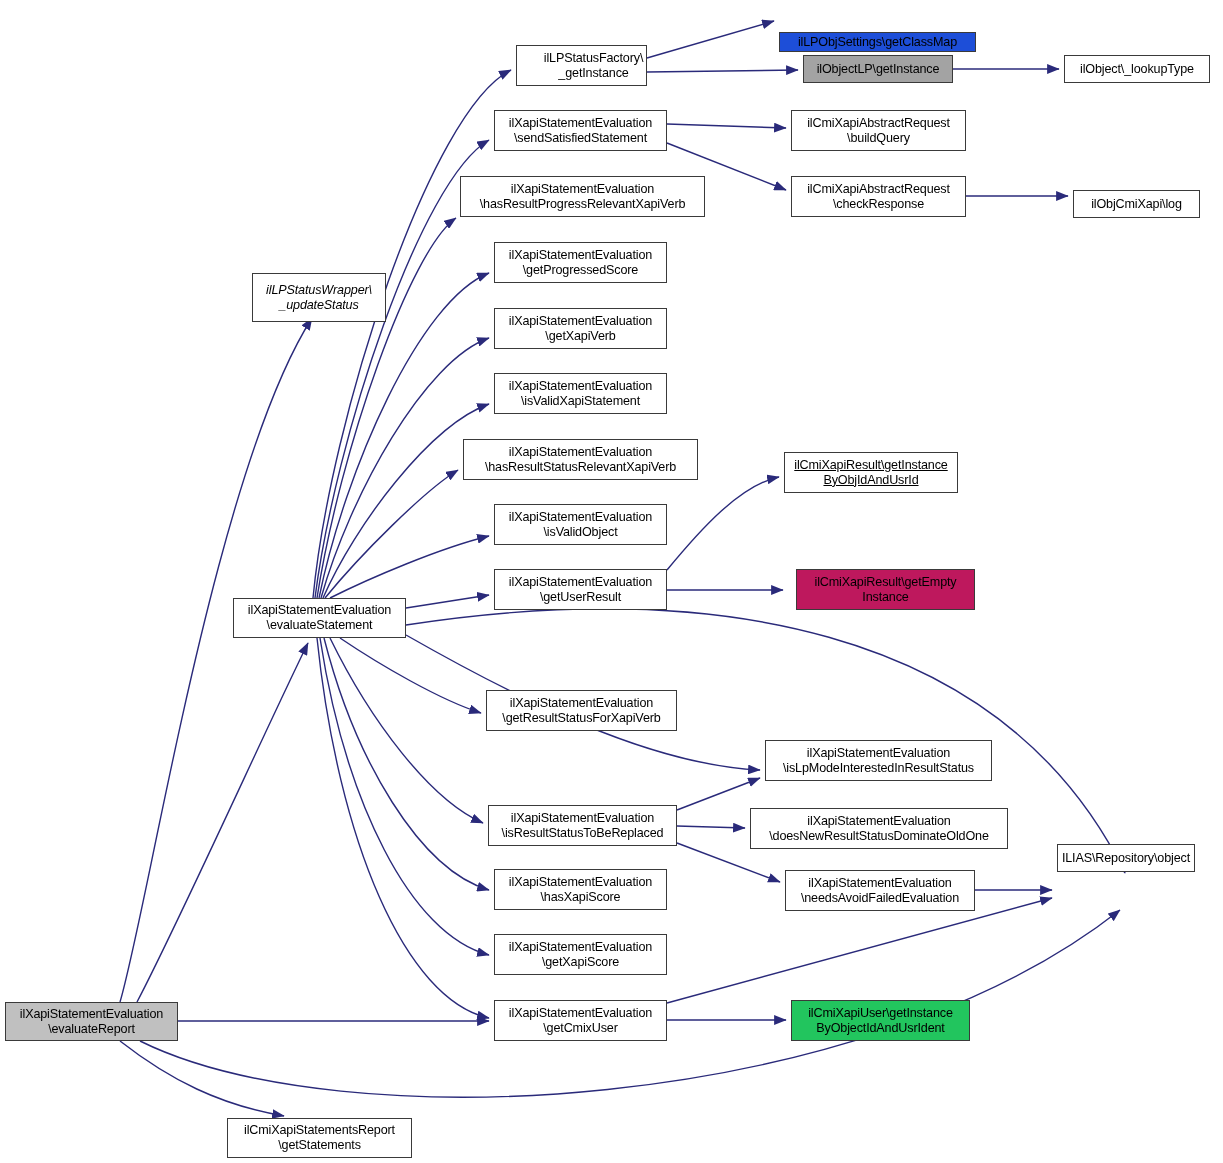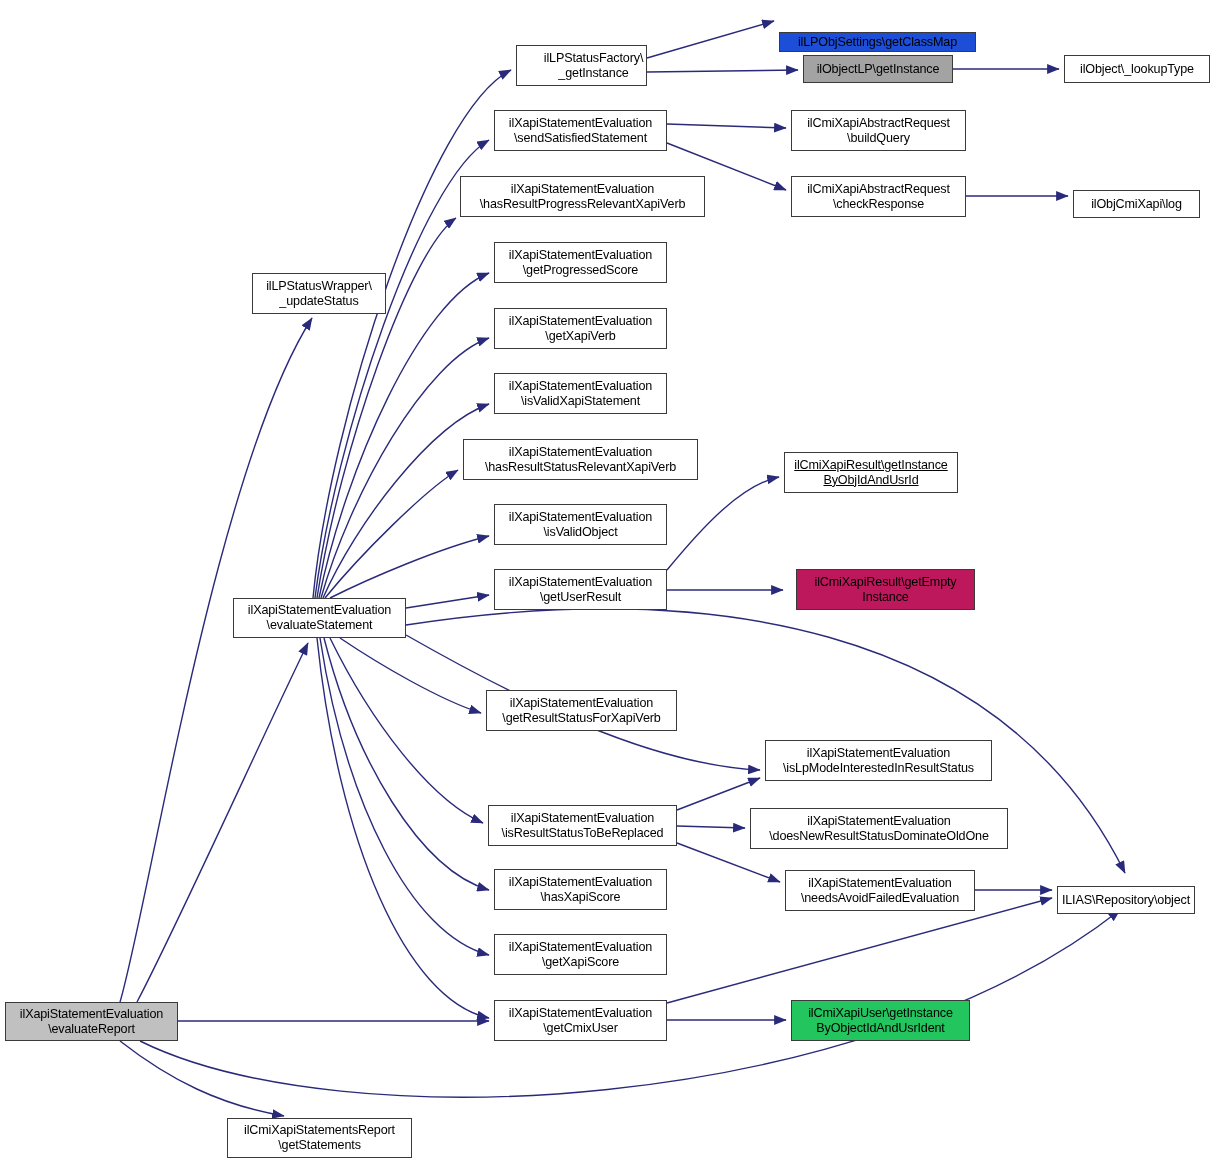--- a/index.html
+++ b/index.html
@@ -86,21 +86,21 @@
         <path d="M 677,826 L 745,828" fill="none" stroke="#2a2a7a" stroke-width="1.4" marker-end="url(#arrowhead)"></path>
         <path d="M 677,843 L 780,882" fill="none" stroke="#2a2a7a" stroke-width="1.4" marker-end="url(#arrowhead)"></path>
         <path d="M 975,890 L 1052,890" fill="none" stroke="#2a2a7a" stroke-width="1.4" marker-end="url(#arrowhead)"></path>
         <path d="M 667,1020 L 786,1020" fill="none" stroke="#2a2a7a" stroke-width="1.4" marker-end="url(#arrowhead)"></path>
         <path d="M 667,1003 L 1052,898" fill="none" stroke="#2a2a7a" stroke-width="1.4" marker-end="url(#arrowhead)"></path>
       </g>
   </svg>
   <div id="nodes-group">
       <div class="node highlight" style="left: 5px; top: 1002px; width: 173px; height: 39px; background: rgb(192, 192, 192); border-color: rgb(58, 58, 58);">ilXapiStatementEvaluation
 \evaluateReport</div>
-      <div class="node" style="left: 252px; top: 273px; width: 134px; height: 41px; background: rgb(255, 255, 255); border-color: rgb(58, 58, 58);">ilLPStatusWrapper\
+      <div class="node" style="left: 252px; top: 273px; width: 134px; height: 49px; background: rgb(255, 255, 255); border-color: rgb(58, 58, 58); font-style: italic;">ilLPStatusWrapper\
 _updateStatus</div>
       <div class="node" style="left: 233px; top: 598px; width: 173px; height: 40px; background: rgb(255, 255, 255); border-color: rgb(58, 58, 58);">ilXapiStatementEvaluation
 \evaluateStatement</div>
       <div class="node" style="left: 227px; top: 1118px; width: 185px; height: 40px; background: rgb(255, 255, 255); border-color: rgb(58, 58, 58);">ilCmiXapiStatementsReport
 \getStatements</div>
       <div class="node" style="left: 516px; top: 45px; width: 131px; height: 41px; background: rgb(255, 255, 255); border-color: rgb(58, 58, 58); padding-left: 24px;">ilLPStatusFactory\
 _getInstance</div>
       <div class="node" style="left: 494px; top: 110px; width: 173px; height: 41px; background: rgb(255, 255, 255); border-color: rgb(58, 58, 58);">ilXapiStatementEvaluation
 \sendSatisfiedStatement</div>
       <div class="node" style="left: 460px; top: 176px; width: 245px; height: 41px; background: rgb(255, 255, 255); border-color: rgb(58, 58, 58);">ilXapiStatementEvaluation
@@ -140,15 +140,15 @@
       <div class="node" style="left: 765px; top: 740px; width: 227px; height: 41px; background: rgb(255, 255, 255); border-color: rgb(58, 58, 58);">ilXapiStatementEvaluation
 \isLpModeInterestedInResultStatus</div>
       <div class="node" style="left: 750px; top: 808px; width: 258px; height: 41px; background: rgb(255, 255, 255); border-color: rgb(58, 58, 58);">ilXapiStatementEvaluation
 \doesNewResultStatusDominateOldOne</div>
       <div class="node" style="left: 785px; top: 870px; width: 190px; height: 41px; background: rgb(255, 255, 255); border-color: rgb(58, 58, 58);">ilXapiStatementEvaluation
 \needsAvoidFailedEvaluation</div>
       <div class="node" style="left: 791px; top: 1000px; width: 179px; height: 41px; background: #22c55e; border-color: rgb(58, 58, 58);">ilCmiXapiUser\getInstance
 ByObjectIdAndUsrIdent</div>
       <div class="node" style="left: 1064px; top: 55px; width: 146px; height: 28px; background: rgb(255, 255, 255); border-color: rgb(58, 58, 58);">ilObject\_lookupType</div>
       <div class="node" style="left: 1073px; top: 182px; width: 127px; height: 28px; background: rgb(255, 255, 255); border-color: rgb(58, 58, 58); margin-top: 8px;">ilObjCmiXapi\log</div>
-      <div class="node" style="left: 1057px; top: 886px; width: 138px; height: 28px; background: rgb(255, 255, 255); border-color: rgb(58, 58, 58);">ILIAS\Repository\object</div>
+      <div class="node" style="left: 1057px; top: 844px; width: 138px; height: 28px; background: rgb(255, 255, 255); border-color: rgb(58, 58, 58);">ILIAS\Repository\object</div>
     </div>
 </div>
 
 </body></html>

